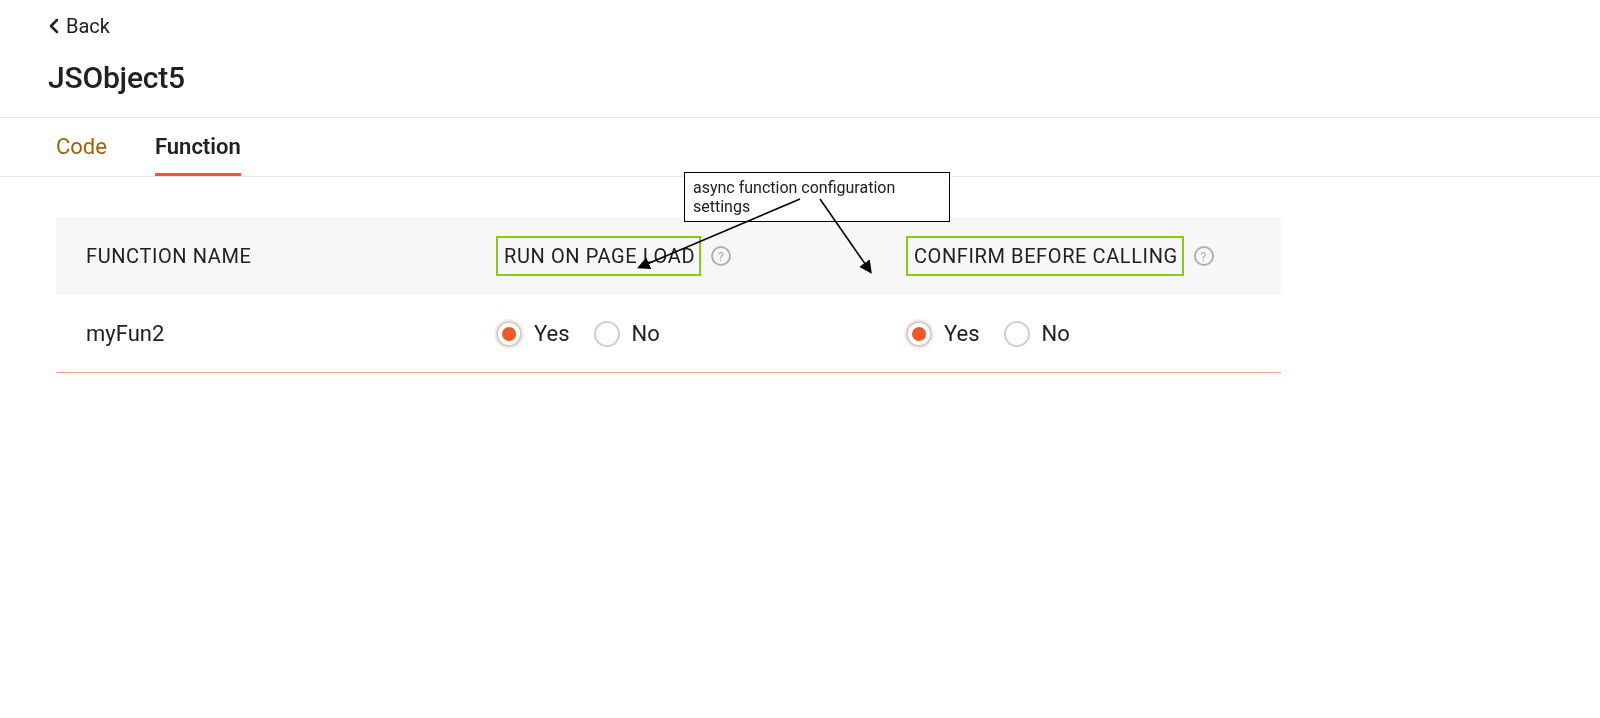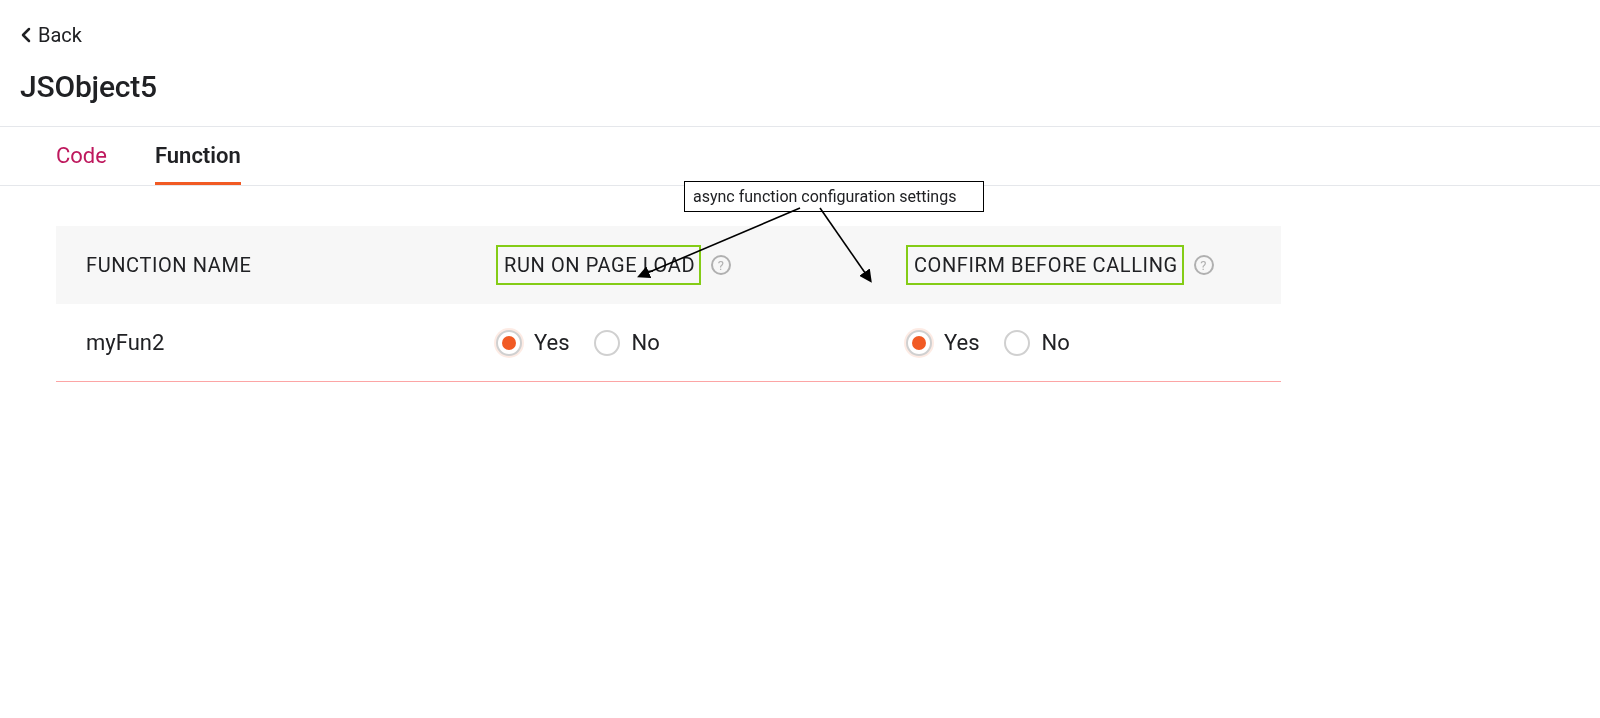--- a/index.html
+++ b/index.html
@@ -6,22 +6,21 @@
   html, body {
     width: 1600px;
     height: 718px;
     font-family: -apple-system, BlinkMacSystemFont, "Segoe UI", Roboto, Helvetica, Arial, sans-serif;
     color: #202124;
     background: #ffffff;
   }
 
   
   .header {
-    padding: 14px 32px 22px 20px;
-    margin-top: 9px;
+    padding: 14px 32px 22px 48px;
   }
   .back-link {
     display: inline-flex;
     align-items: center;
     gap: 6px;
     font-size: 20px;
     cursor: pointer;
     user-select: none;
   }
   .back-link svg { display: block; }
@@ -38,21 +37,21 @@
     border-bottom: 1px solid #e5e7eb;
     padding: 0 56px;
   }
   .tabs {
     display: flex;
     gap: 48px;
   }
   .tab {
     padding: 16px 0 14px 0;
     font-size: 22px;
-    color: #be185d;
+    color: #a16207;
     cursor: pointer;
     border-bottom: 3px solid transparent;
   }
   .tab.active {
     color: #202124;
     font-weight: 600;
     border-bottom-color: #f15a24;
   }
 
   
@@ -151,21 +150,21 @@
   }
   .radio-outer.selected .radio-inner {
     background: #f15a24;
   }
 
   
   .callout {
     position: absolute;
     left: 684px;
     top: -5px;
-    width: 300px;
+    width: 266px;
     border: 1.5px solid #000;
     background: #fff;
     padding: 5px 8px;
     font-size: 16px;
     text-align: left;
   }
   .arrows {
     position: absolute;
     left: 0;
     top: 0;

